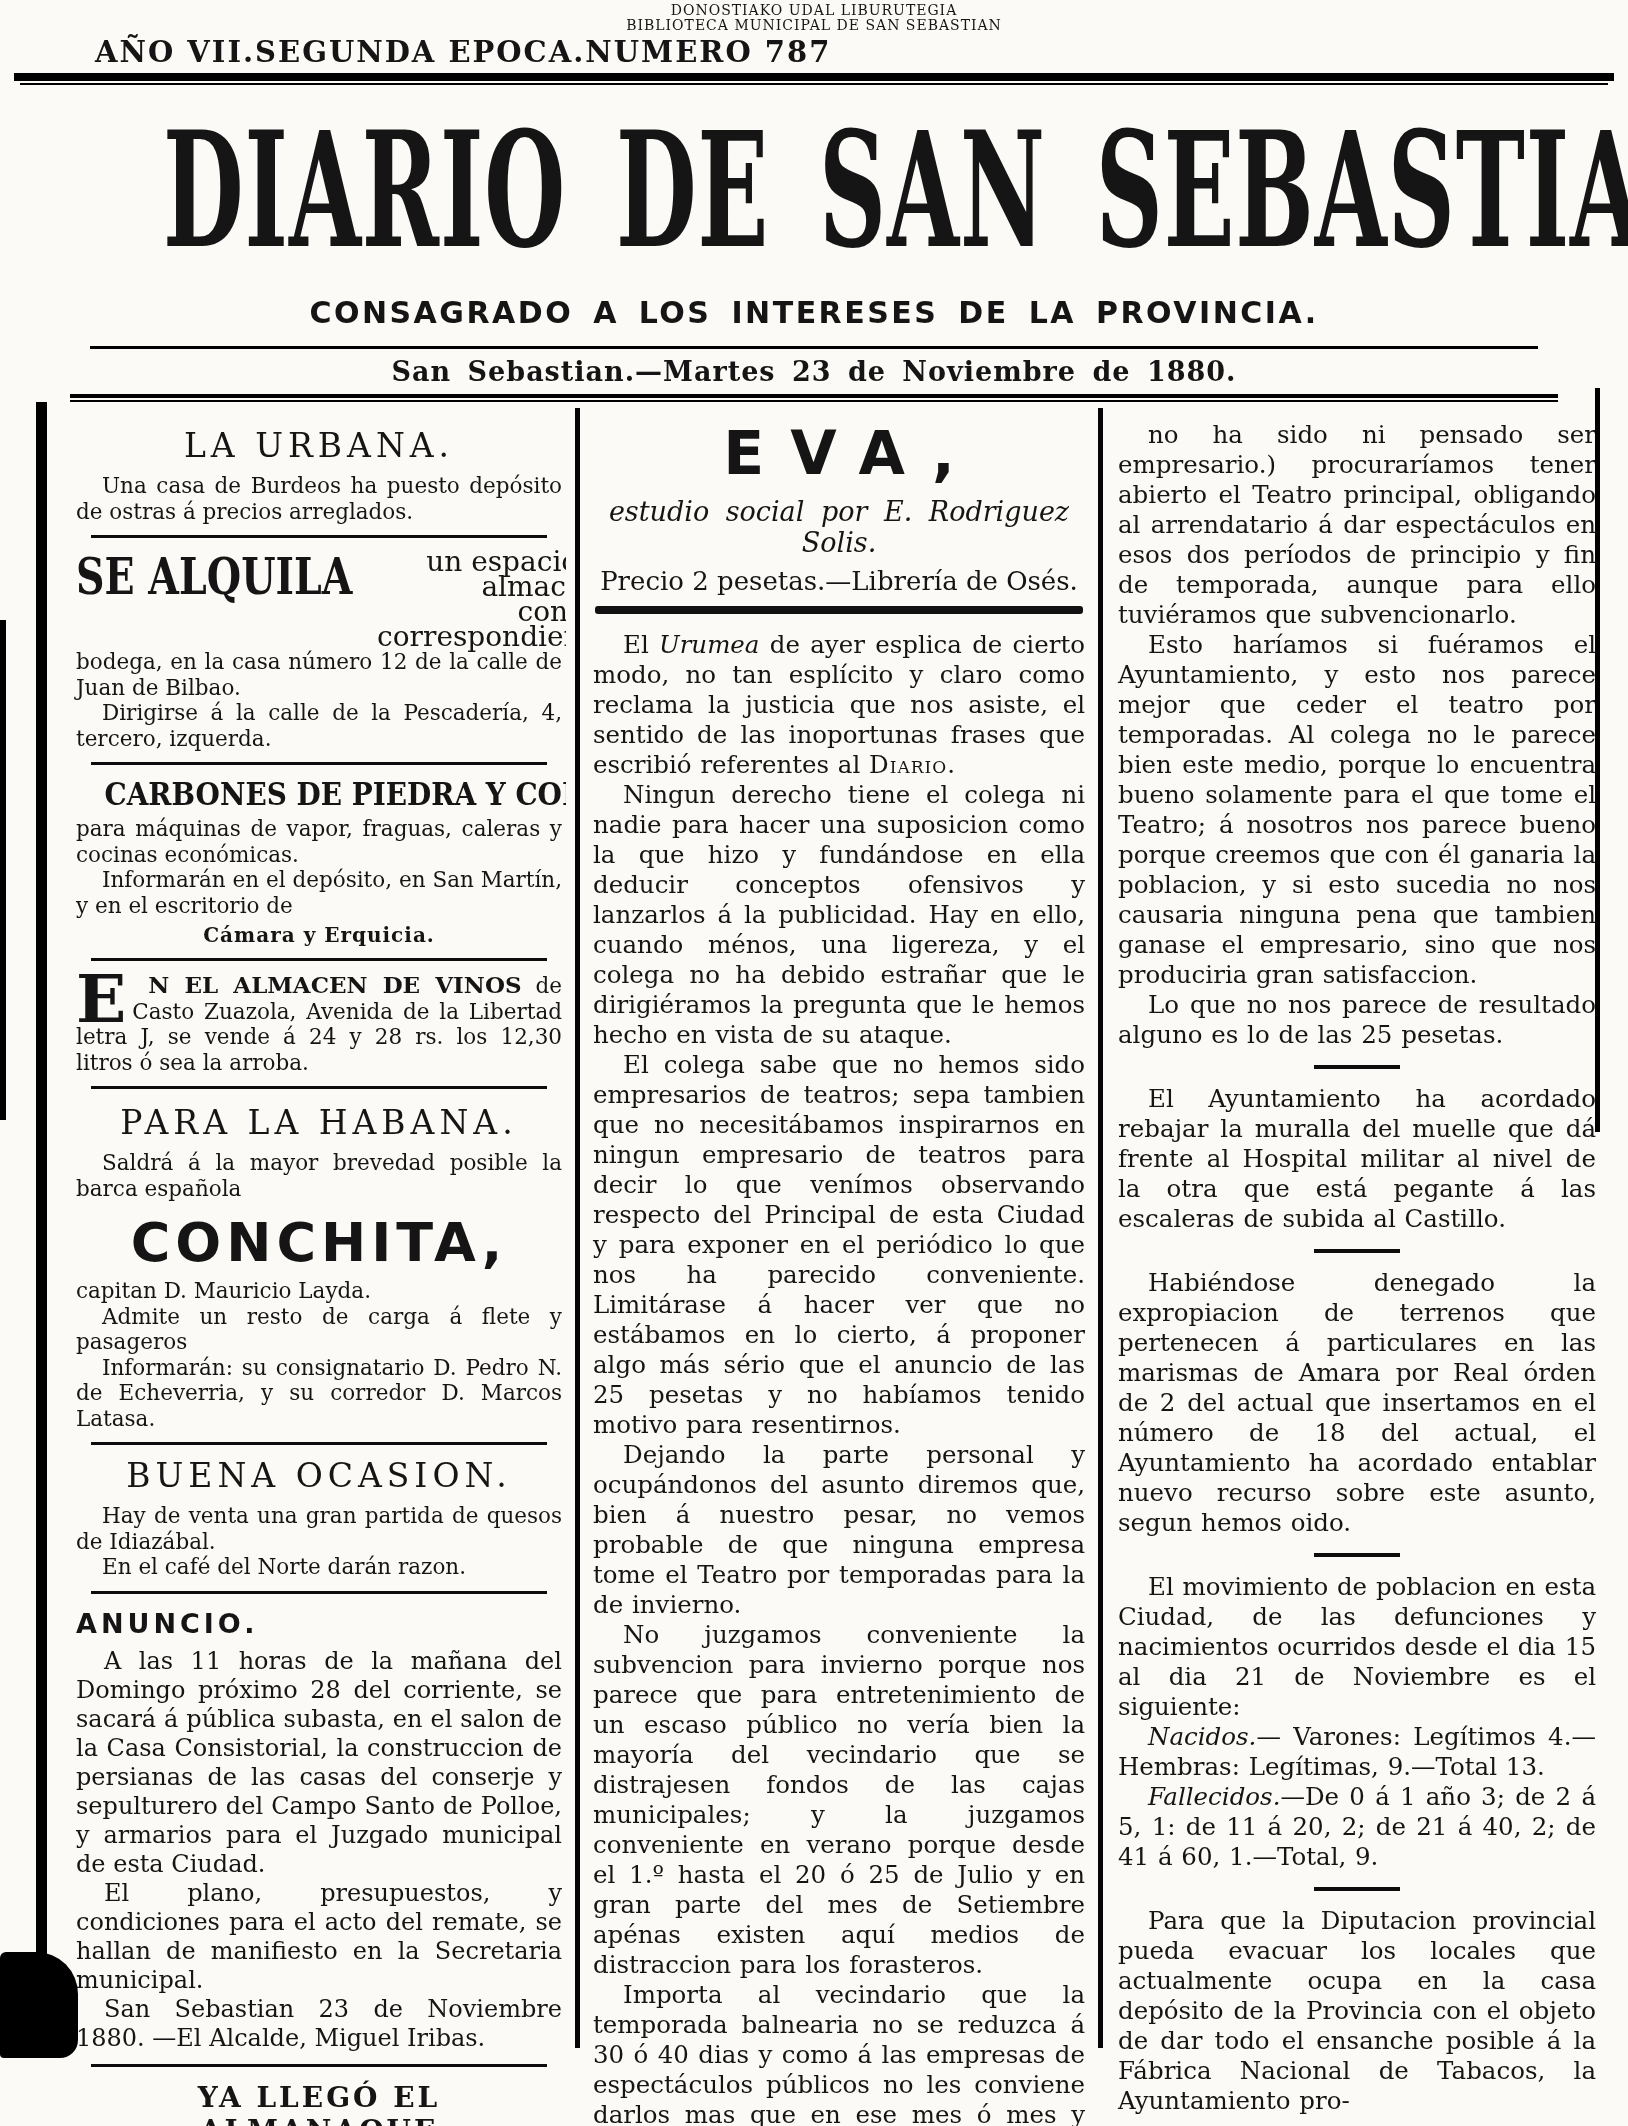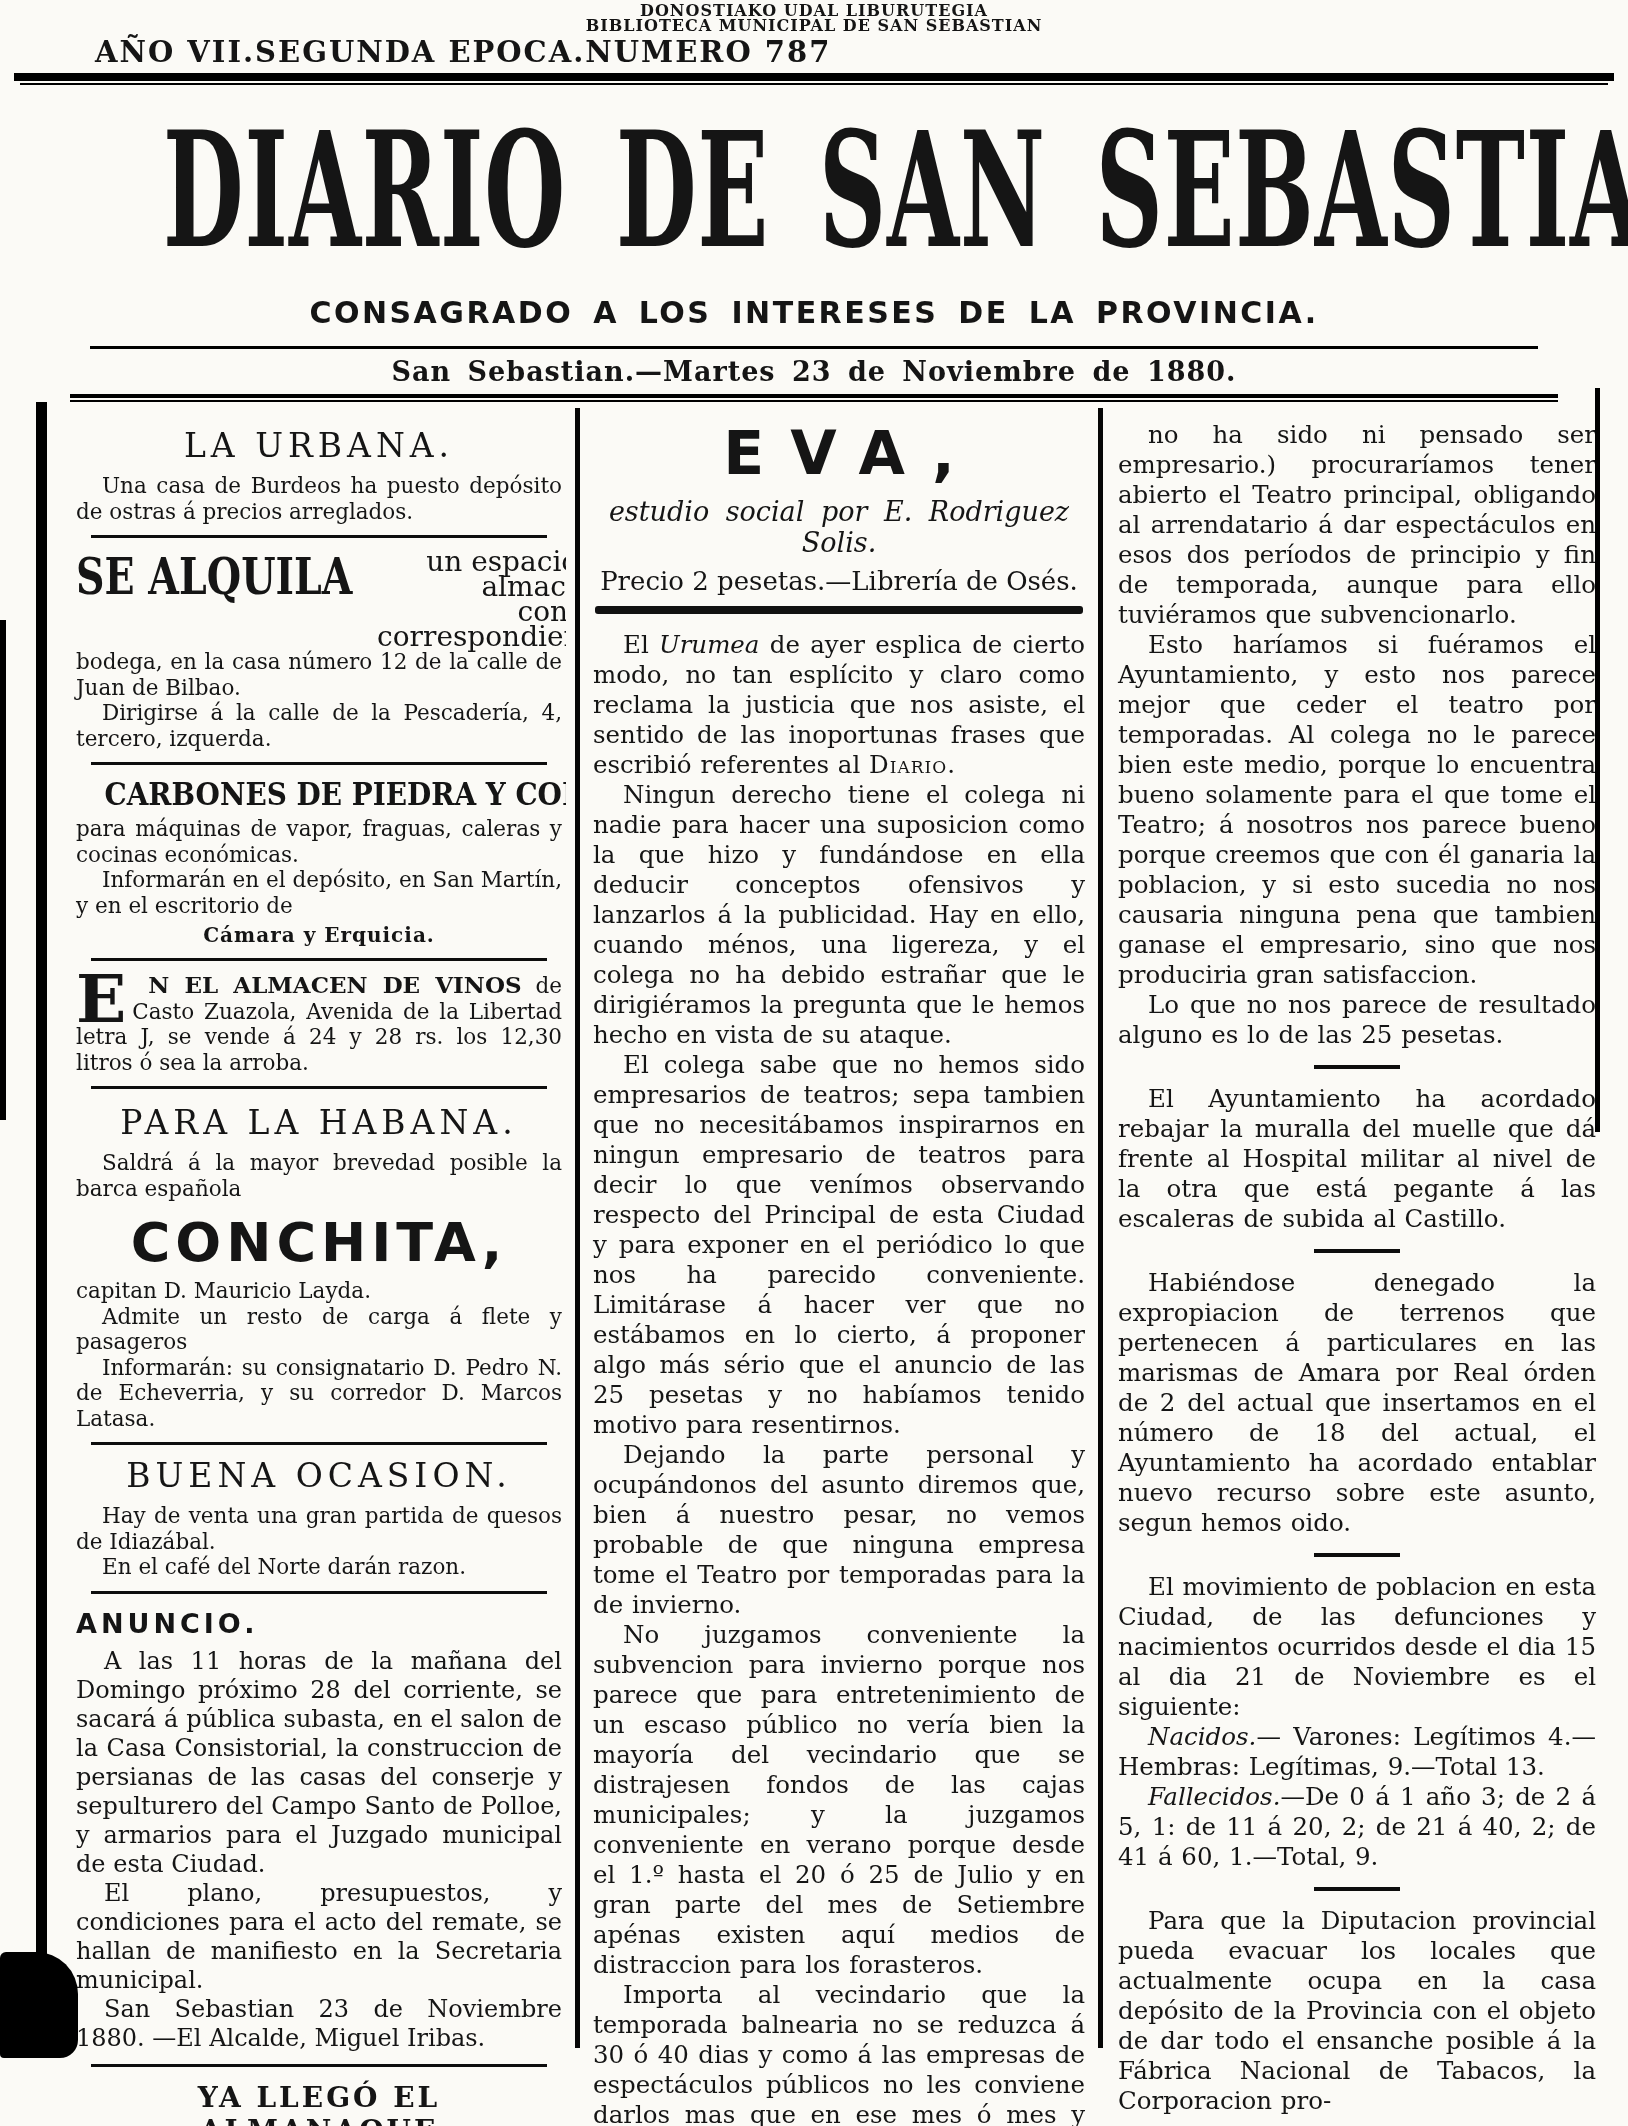--- a/index.html
+++ b/index.html
@@ -1,20 +1,20 @@
 <!DOCTYPE html>
 <html><head>
 <meta charset="utf-8">
 <style>
   html,body{margin:0;padding:0;background:#9a9a9a;}
   .page{position:relative;width:1628px;height:2126px;margin:0 auto;background:#fbfaf6;
         color:#151515;font-family:"DejaVu Serif",serif;overflow:hidden;}
 
   
-  .stamp{ text-align:center;padding-top:3px;font-weight:bold;font-size:16px;
+  .stamp{ text-align:center;padding-top:3px;font-weight:normal;font-size:14px;
           letter-spacing:1px;line-height:15px;}
   .issue-bar{display:flex;justify-content:flex-start;align-items:flex-end;
              padding:2px 150px 0 95px;font-size:29px;font-weight:bold;letter-spacing:2px;}
   .rule-thick{height:8px;background:#000;margin:4px 14px 0;}
   .rule-thin{height:2px;background:#000;margin:2px 20px 0;}
 
   
   .masthead{ text-align:center;height:178px;margin-top:12px;}
   .masthead span{display:inline-block;white-space:nowrap;font-weight:bold;font-size:112px;
                  letter-spacing:1px;word-spacing:0.18em;transform:scale(0.83,1.42);
@@ -192,21 +192,21 @@
       <p class="art-par">Habiéndose denegado la expropiacion de terrenos que pertenecen á particulares en las marismas de Amara por Real órden de 2 del actual que insertamos en el número de 18 del actual, el Ayuntamiento ha acordado entablar nuevo recurso sobre este asunto, segun hemos oido.</p>
       <div class="dash"></div>
       <p class="art-par">El movimiento de poblacion en esta Ciudad, de las defunciones y nacimientos ocurridos desde el dia 15 al dia 21 de Noviembre es el siguiente:</p>
       <p class="art-par">
         <span class="it">Nacidos.</span><span>— Varones: Legítimos 4.—Hembras: Legítimas, 9.—Total 13.</span>
       </p>
       <p class="art-par">
         <span class="it">Fallecidos.</span><span>—De 0 á 1 año 3; de 2 á 5, 1: de 11 á 20, 2; de 21 á 40, 2; de 41 á 60, 1.—Total, 9.</span>
       </p>
       <div class="dash"></div>
-      <p class="art-par">Para que la Diputacion provincial pueda evacuar los locales que actualmente ocupa en la casa depósito de la Provincia con el objeto de dar todo el ensanche posible á la Fábrica Nacional de Tabacos, la Corporacion pro-</p>
+      <p class="art-par">Para que la Diputacion provincial pueda evacuar los locales que actualmente ocupa en la casa depósito de la Provincia con el objeto de dar todo el ensanche posible á la Fábrica Nacional de Tabacos, la Ayuntamiento pro-</p>
     </section>
   </div>
 
   <div class="scan-left"></div>
   <div class="scan-left2"></div>
   <div class="scan-blob"></div>
   <div class="scan-right"></div>
 </div>
 
 </body></html>

